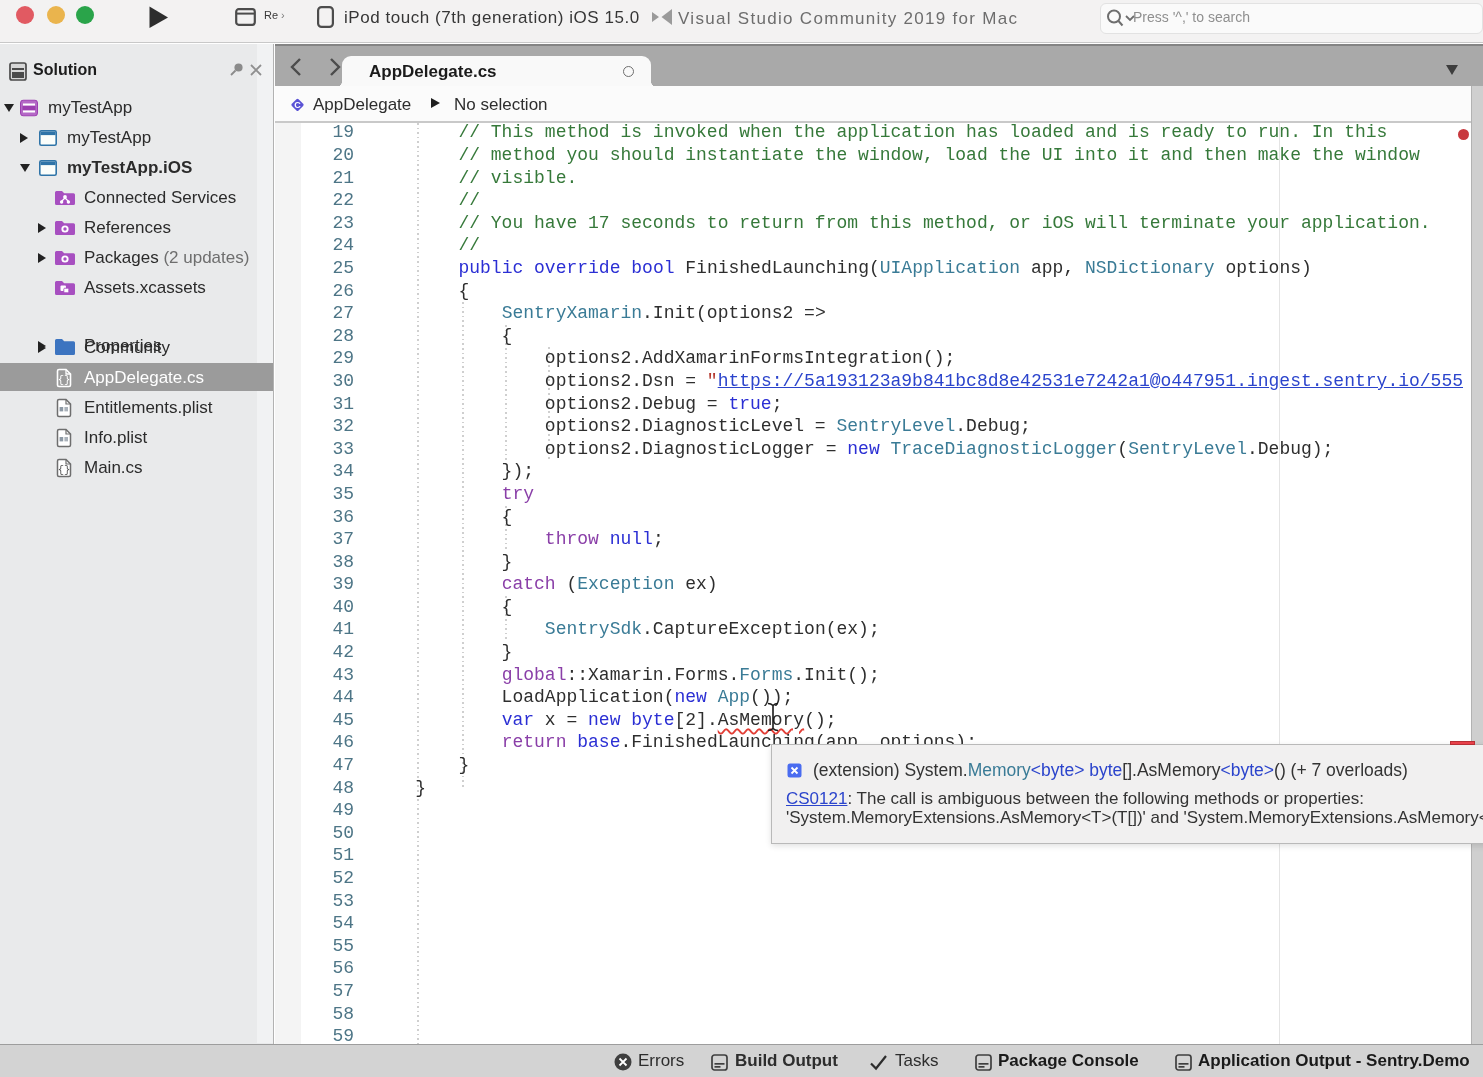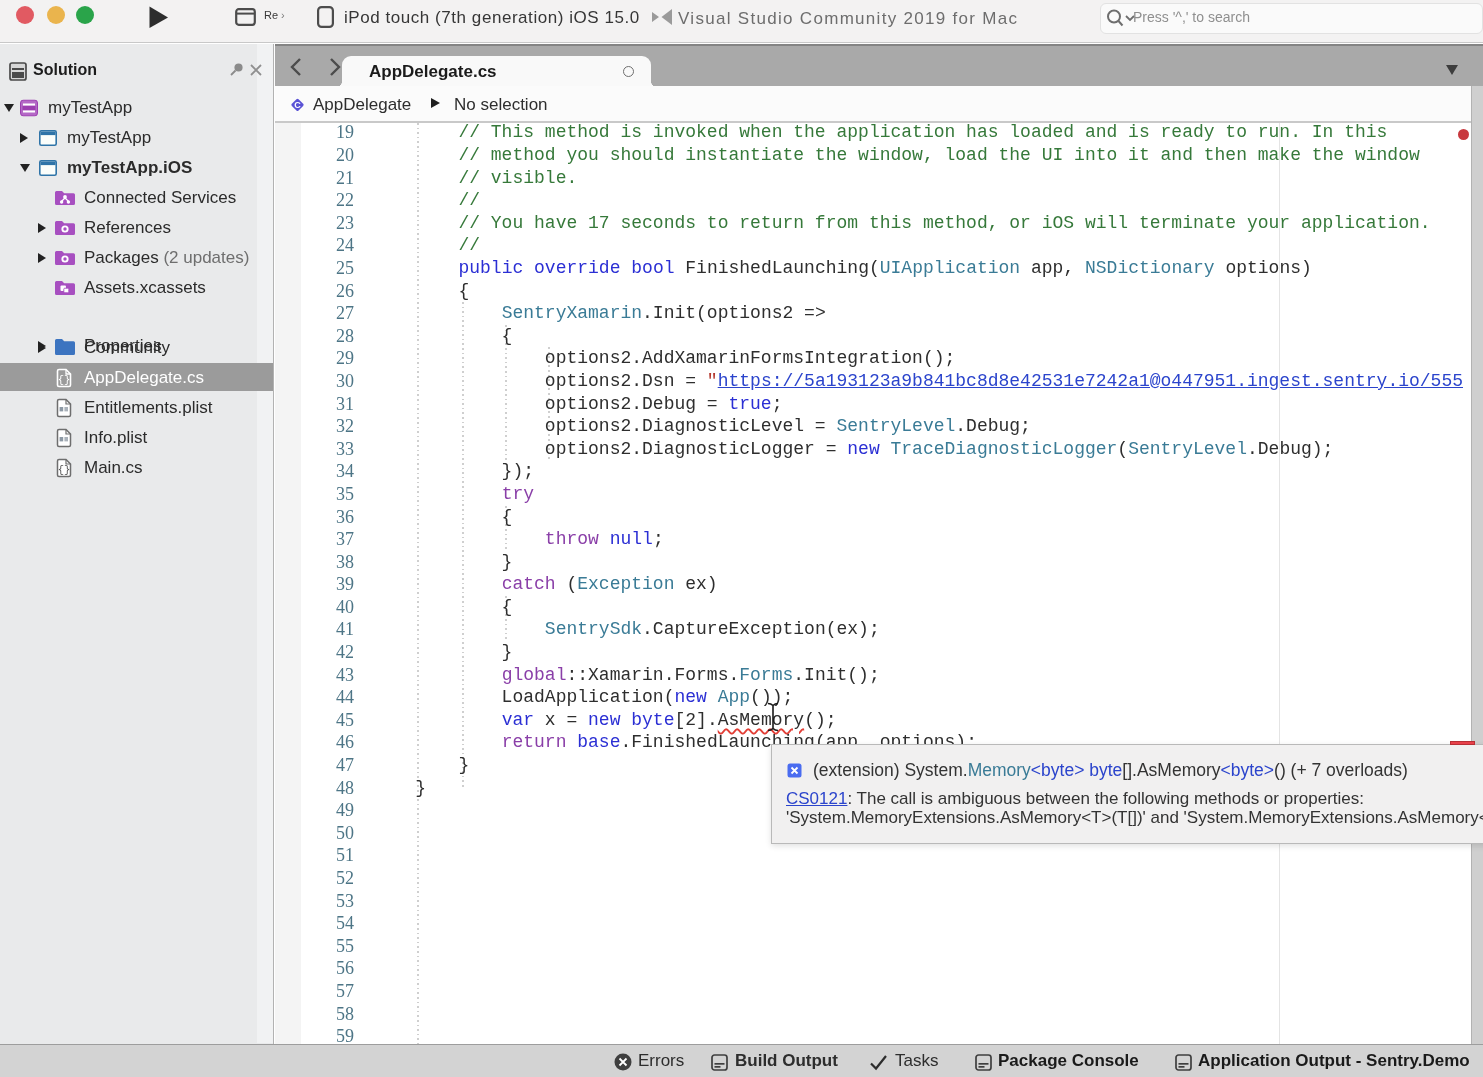--- a/index.html
+++ b/index.html
@@ -28,21 +28,21 @@
   #tabbar { position:absolute; left:0; top:0; width:1208px; height:42px;
     background:#a9a9a9; border-top:2px solid #848484; }
   #tab { position:absolute; left:67px; top:10px; width:309px; height:32px;
     background:#f9f9f9; border-radius:9px 9px 0 0; }
   #breadcrumb { position:absolute; left:0; top:42px; width:1208px; height:37px;
     background:#fbfbfb; border-bottom:2px solid #c9c9c9; }
   #codearea { position:absolute; left:0; top:79px; width:1208px; height:921px;
     background:#fff; overflow:hidden; }
   #gutter-strip { position:absolute; left:0; top:0; width:26px; height:921px; background:#f4f4f4; }
   pre.nums { position:absolute; left:26px; top:-1.6px; width:53px; text-align:right;
-    font-family:Liberation Serif, serif; font-size:18px; line-height:22.6px;
+    font-family:Liberation Mono, monospace; font-size:18px; line-height:22.6px;
     color:#4d7586; }
   pre.code { position:absolute; left:97px; top:-1.6px;
     font-family:"Liberation Mono", monospace; font-size:18px; line-height:22.6px;
     color:#2e2e2e; }
   .c { color:#36793a; }
   .k { color:#2b2fd4; }
   .p { color:#8a3fa8; }
   .t { color:#3a7b96; }
   .str { color:#b3362b; }
   .lnk { color:#2b44cc; text-decoration:underline; }

